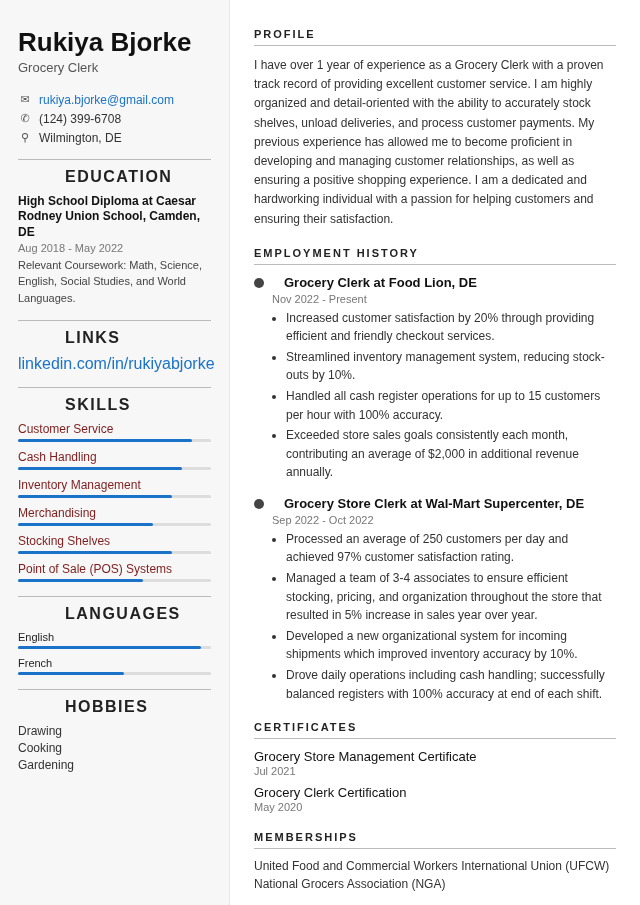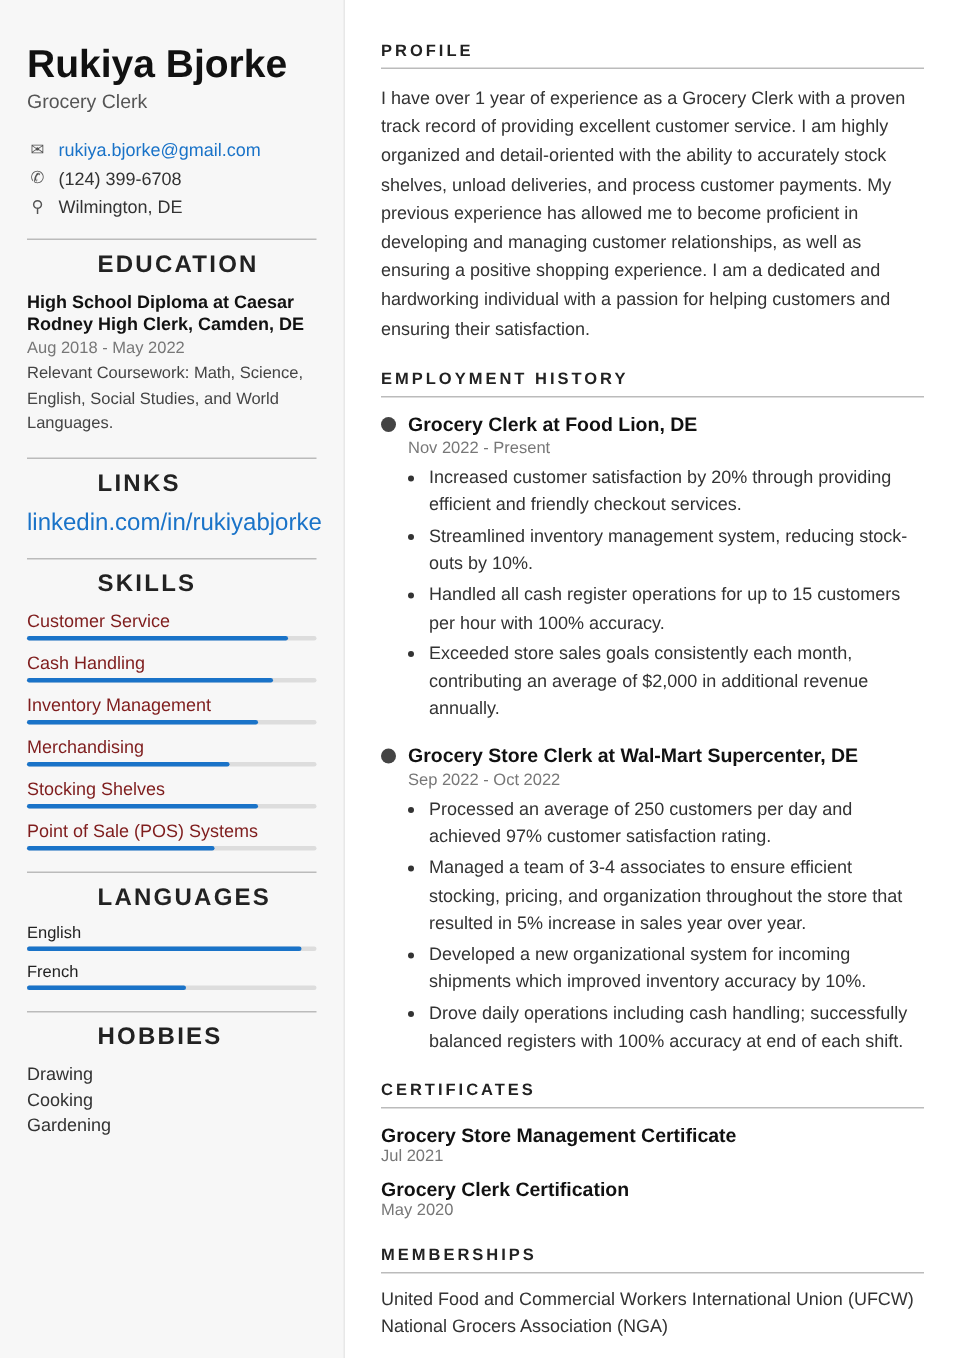--- a/index.html
+++ b/index.html
@@ -159,21 +159,21 @@
       color: #333;
       line-height: 1.6;
       margin-bottom: 1px;
     }
     .emp-entry {
       margin-bottom: 14px;
     }
     .emp-header {
       display: flex;
       align-items: flex-start;
-      gap: 8px;
+      gap: 20px;
       margin-bottom: 1px;
     }
     .emp-dot {
       width: 10px;
       height: 10px;
       background: #444;
       border-radius: 50%;
       margin-top: 3px;
       flex-shrink: 0;
     }
@@ -194,21 +194,21 @@
       padding-left: 14px;
     }
     .emp-bullets li {
       font-size: 12px;
       color: #333;
       line-height: 1.55;
       margin-bottom: 2px;
     }
     .cert-name {
       font-size: 13px;
-      font-weight: 700;
+      font-weight: 400;
       color: #111;
       margin-bottom: 1px;
     }
     .cert-date {
       font-size: 11px;
       color: #777;
       margin-bottom: 8px;
     }
     .membership-item {
       font-size: 12px;
@@ -236,21 +236,21 @@
       <span class="contact-icon">✆</span>
       <span>(124) 399-6708</span>
     </div>
     <div class="contact-item">
       <span class="contact-icon">⚲</span>
       <span>Wilmington, DE</span>
     </div>
 
     <hr class="section-divider">
     <div class="section-title-left">EDUCATION</div>
-    <div class="edu-degree">High School Diploma at Caesar Rodney High Clerk, Camden, DE</div>
+    <div class="edu-degree">High School Diploma at Caesar Rodney Union School, Camden, DE</div>
     <div class="edu-date">Aug 2018 - May 2022</div>
     <div class="edu-coursework">Relevant Coursework: Math, Science, English, Social Studies, and World Languages.</div>
 
     <hr class="section-divider">
     <div class="section-title-left">LINKS</div>
     <div class="link-item">
       <a href="#">linkedin.com/in/rukiyabjorke</a>
     </div>
 
     <hr class="section-divider">

